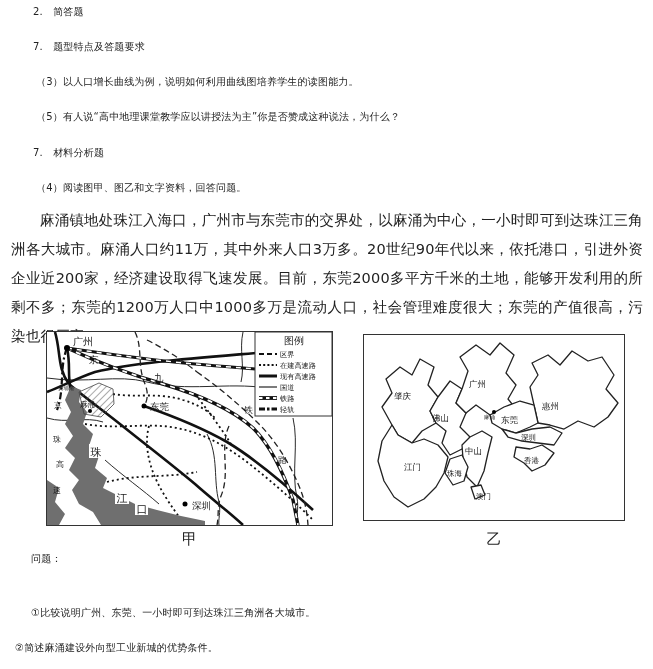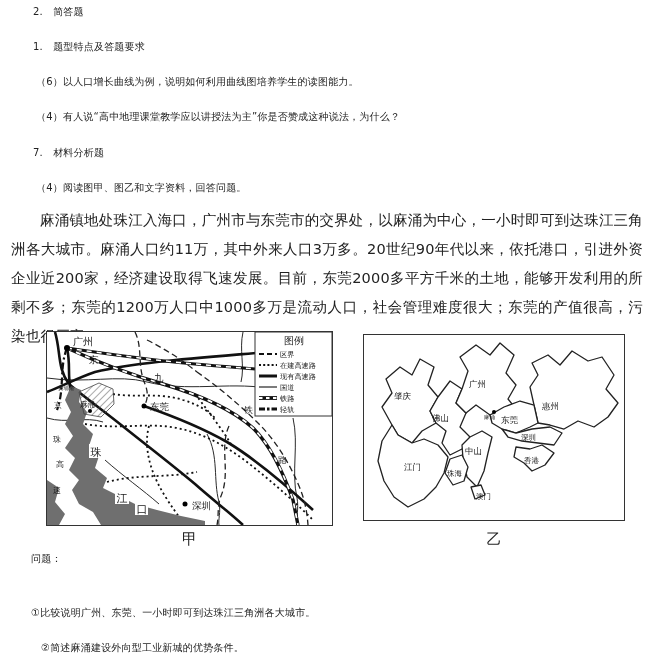--- a/index.html
+++ b/index.html
@@ -20,23 +20,23 @@
   #fig-jia{left:46px;top:331px;width:287px;}
   #fig-jia .caption{margin-top:4px;}
   #fig-yi{left:363px;top:334px;width:262px;}
   #fig-yi .caption{margin-top:9px;}
   svg text{fill:#1a1a1a;}
 </style>
 </head>
 <body>
 
 <div class="tline" style="left:33px;top:5px">2.　简答题</div>
-<div class="tline" style="left:33px;top:40px">1.　题型特点及答题要求</div>
-<div class="tline" style="left:36px;top:75px">（6）以人口增长曲线为例，说明如何利用曲线图培养学生的读图能力。</div>
-<div class="tline" style="left:36px;top:110px">（4）有人说“高中地理课堂教学应以讲授法为主”你是否赞成这种说法，为什么？</div>
+<div class="tline" style="left:33px;top:40px">7.　题型特点及答题要求</div>
+<div class="tline" style="left:36px;top:75px">（3）以人口增长曲线为例，说明如何利用曲线图培养学生的读图能力。</div>
+<div class="tline" style="left:36px;top:110px">（5）有人说“高中地理课堂教学应以讲授法为主”你是否赞成这种说法，为什么？</div>
 <div class="tline" style="left:33px;top:146px">7.　材料分析题</div>
 <div class="tline" style="left:36px;top:181px">（4）阅读图甲、图乙和文字资料，回答问题。</div>
 
 <div id="passage">麻涌镇地处珠江入海口，广州市与东莞市的交界处，以麻涌为中心，一小时即可到达珠江三角洲各大城市。麻涌人口约11万，其中外来人口3万多。20世纪90年代以来，依托港口，引进外资企业近200家，经济建设取得飞速发展。目前，东莞2000多平方千米的土地，能够开发利用的所剩不多；东莞的1200万人口中1000多万是流动人口，社会管理难度很大；东莞的产值很高，污染也很厉害。</div>
 
 <div class="figure" id="fig-jia">
   <svg class="frame" width="285" height="193" viewBox="0 0 285 193" xmlns="http://www.w3.org/2000/svg">
     <defs>
       <pattern id="hatch" width="5" height="5" patternTransform="rotate(45)" patternUnits="userSpaceOnUse">
         <line x1="0" y1="0" x2="0" y2="5" stroke="#555" stroke-width="1"></line>
@@ -179,13 +179,13 @@
       <text x="40" y="135">江门</text>
       <text x="83" y="141" font-size="7.5">珠海</text>
       <text x="112" y="164" font-size="7.5">澳门</text>
     </g>
   </svg>
   <div class="caption">乙</div>
 </div>
 
 <div class="tline" style="left:31px;top:552px">问题：</div>
 <div class="tline" style="left:31px;top:606px">①比较说明广州、东莞、一小时即可到达珠江三角洲各大城市。</div>
-<div class="tline" style="left:41px;top:641px">②简述麻涌建设外向型工业新城的优势条件。</div>
+<div class="tline" style="left:15px;top:641px">②简述麻涌建设外向型工业新城的优势条件。</div>
 
 </body></html>

